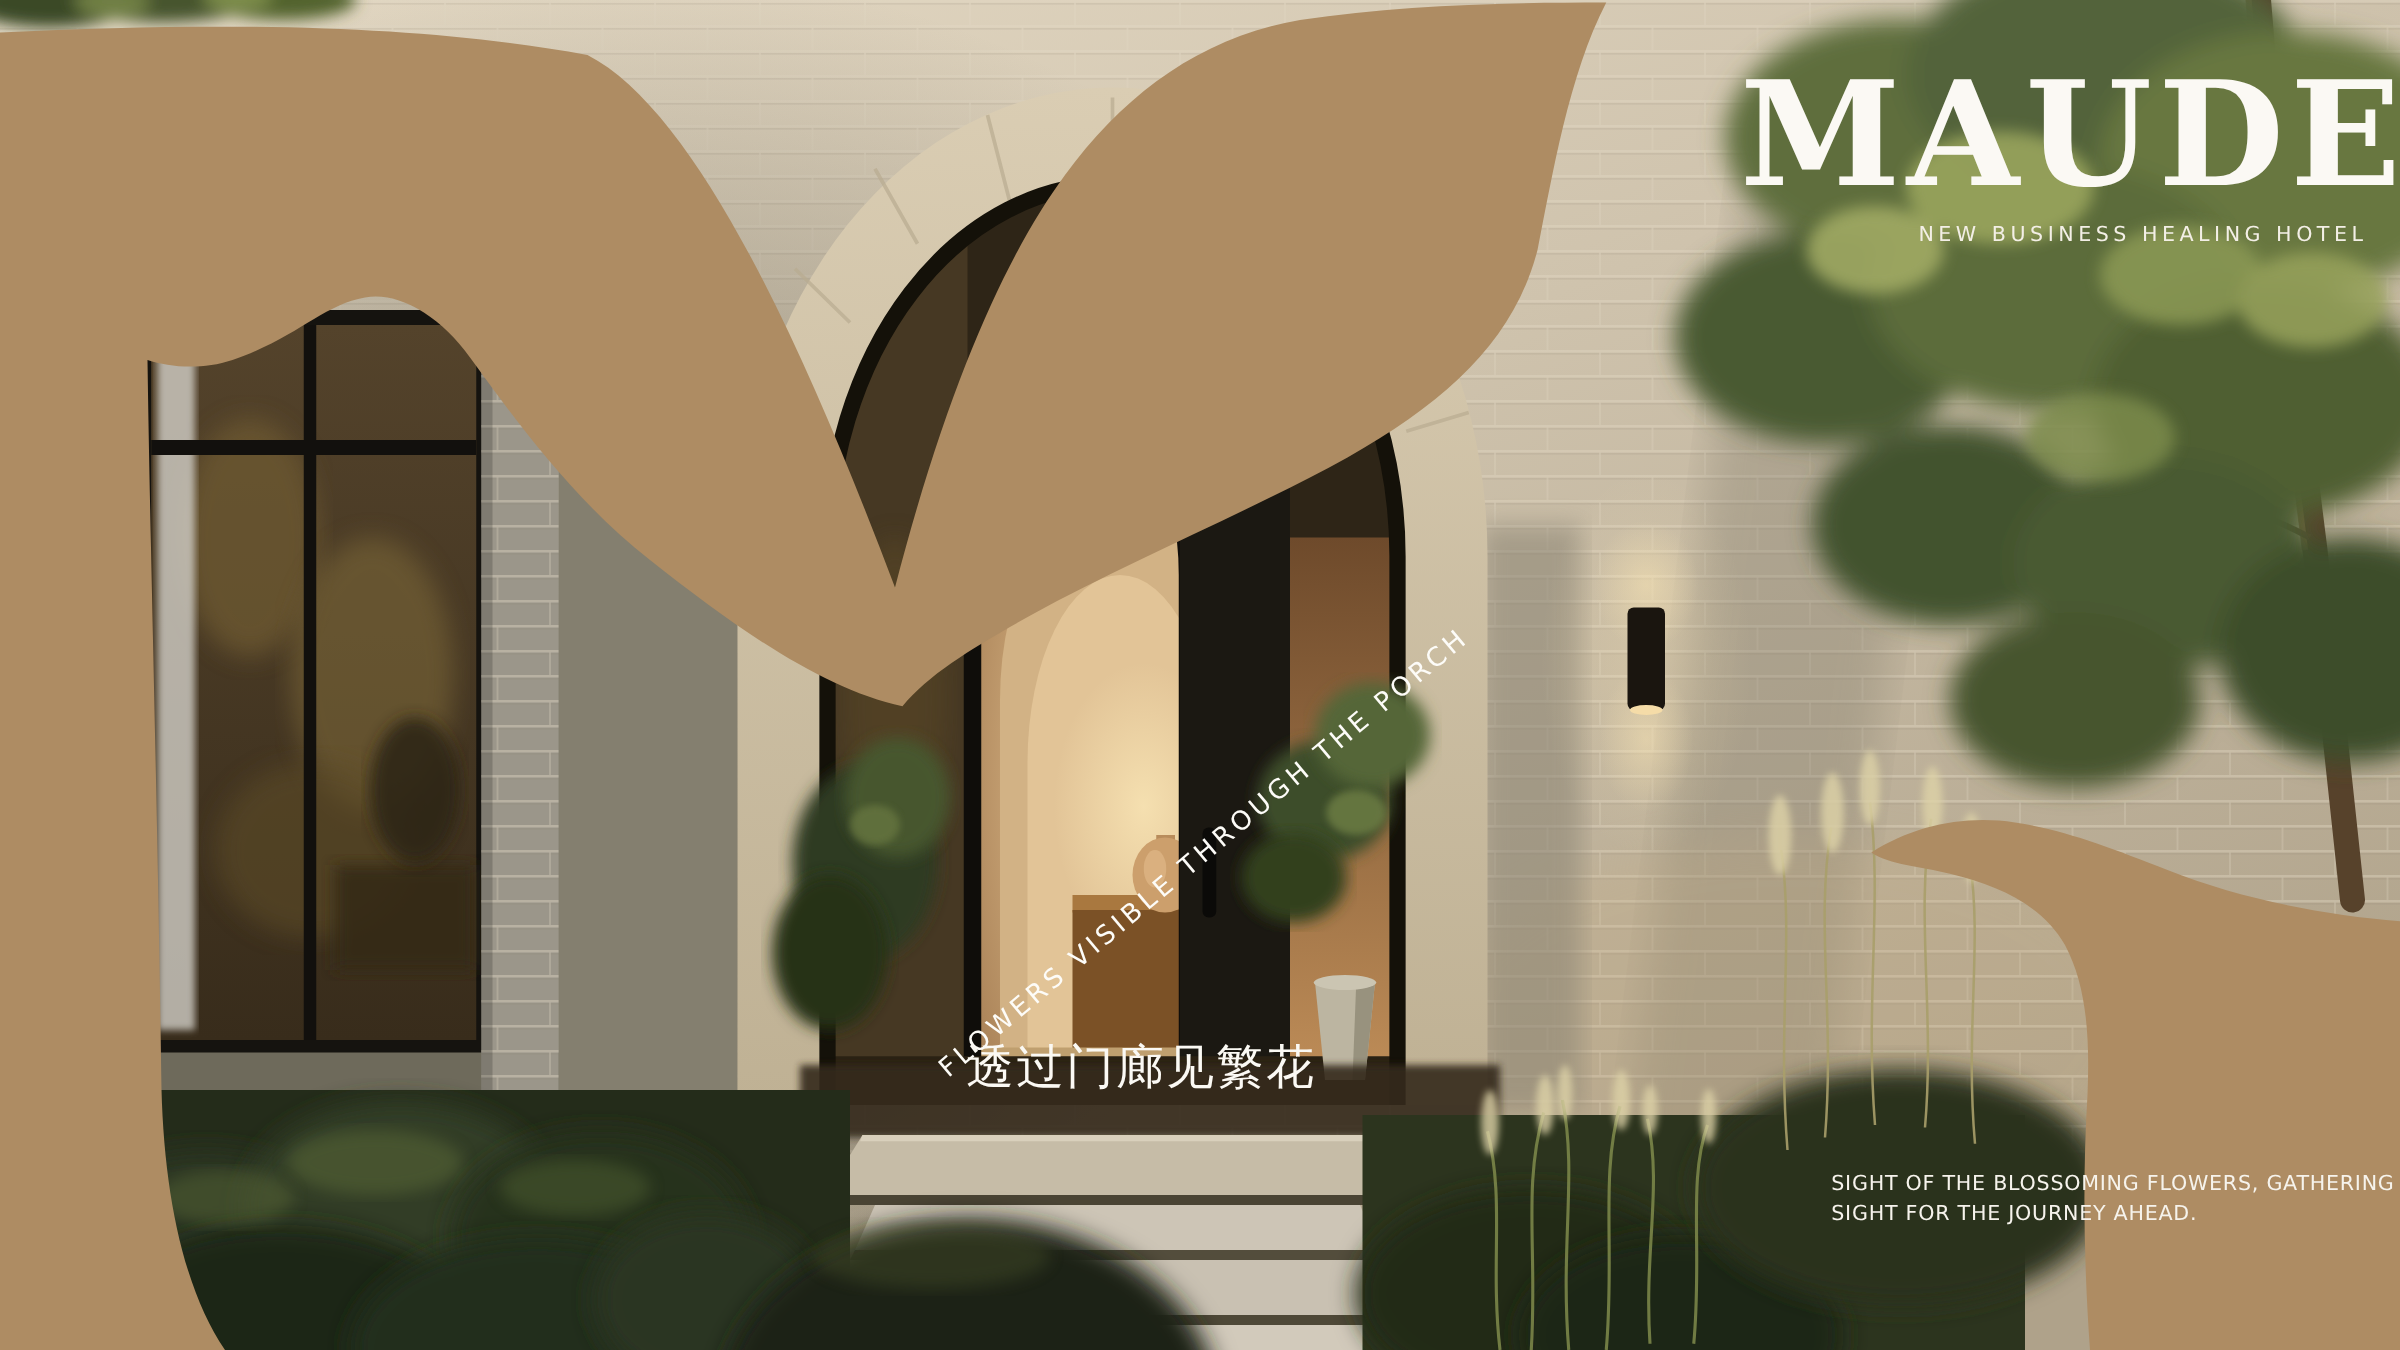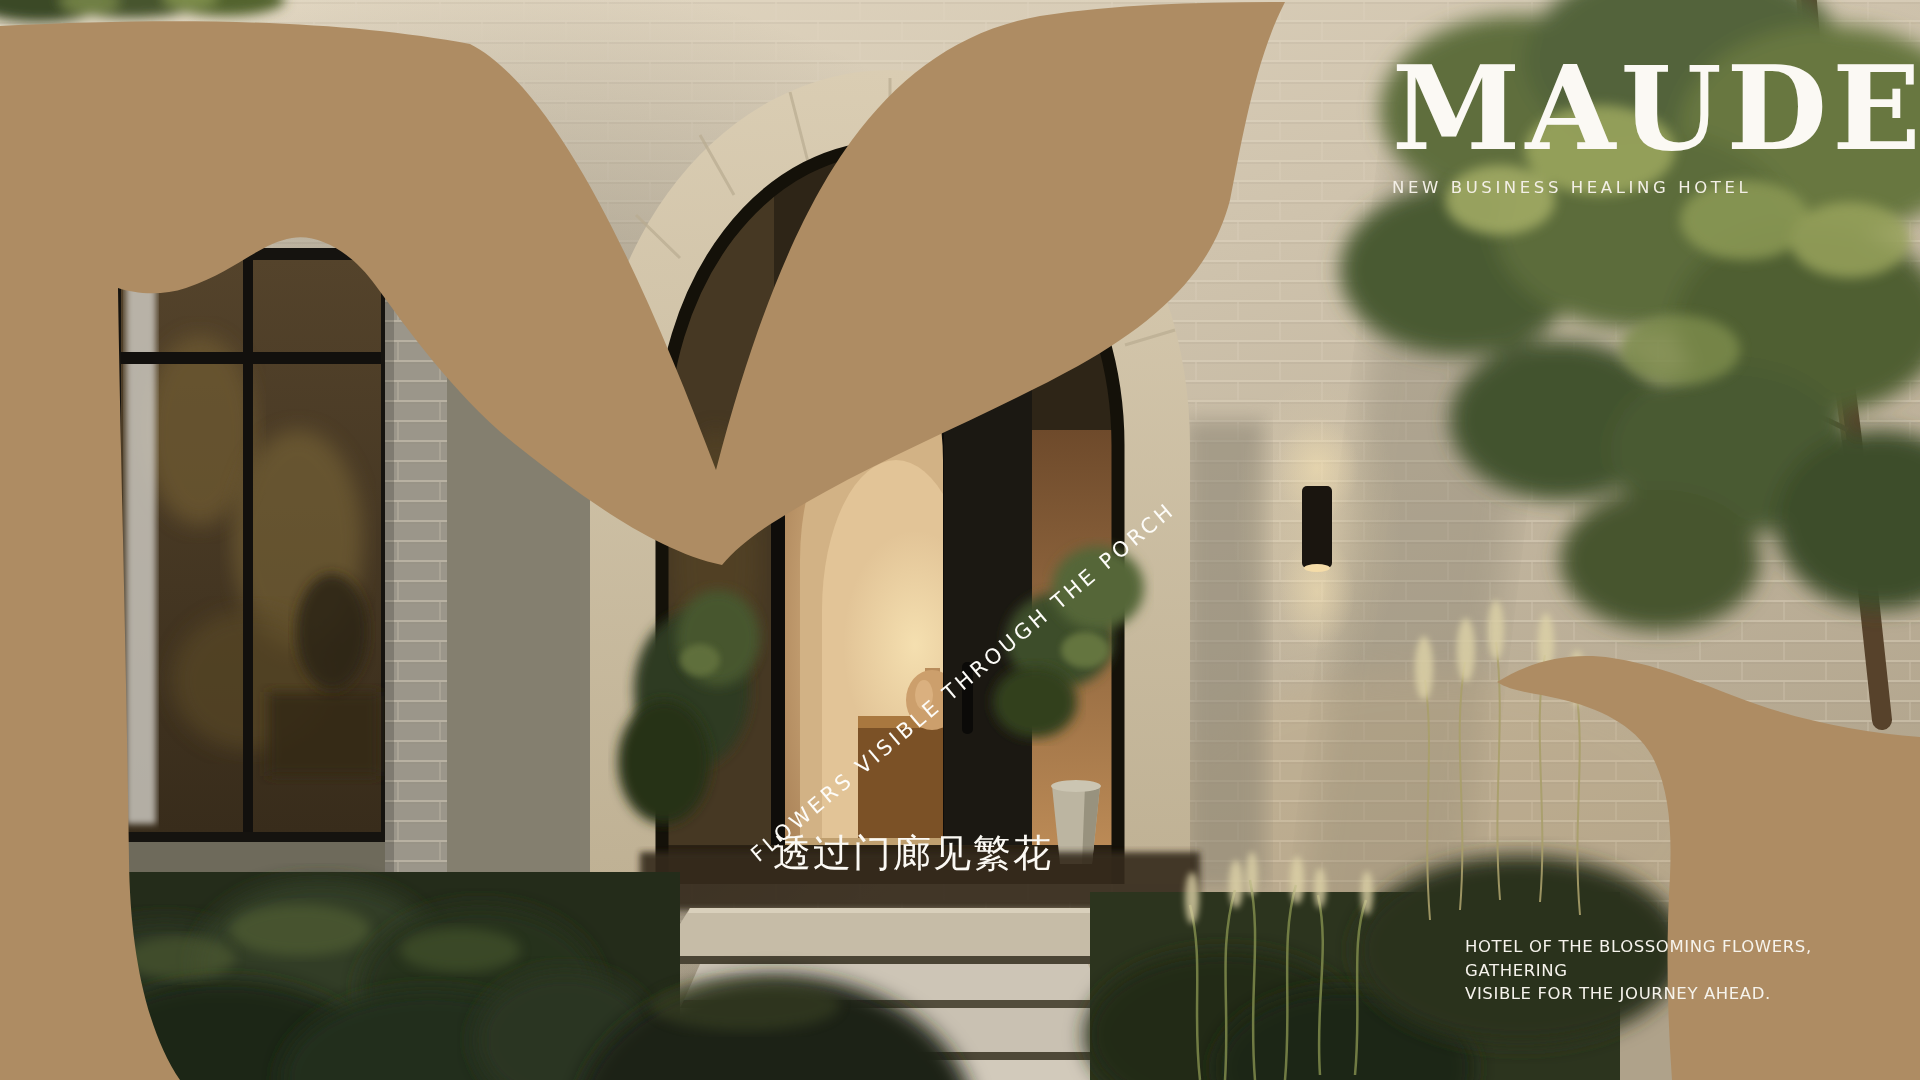--- a/index.html
+++ b/index.html
@@ -3,21 +3,21 @@
 <meta charset="utf-8">
 <style>
   html,body{margin:0;padding:0;background:#000;}
   #poster{position:relative;width:1920px;height:1080px;overflow:hidden;
           font-family:"DejaVu Sans","Liberation Sans",sans-serif;}
   #scene{position:absolute;left:0;top:0;width:1920px;height:1080px;}
   .txt{position:absolute;color:#FBF9F4;}
   #brand-name{left:1392px;top:50px;width:502px;text-align:left;
     font-family:"DejaVu Serif","Liberation Serif",serif;font-weight:bold;
     font-size:116px;line-height:1;letter-spacing:5px;}
-  #brand-tagline{left:1392px;top:178px;width:502px;text-align:left;
+  #brand-tagline{left:1392px;top:178px;width:502px;text-align:right;
     font-size:16.5px;letter-spacing:3.6px;font-weight:400;color:#F3EFE6;}
   #diagonal-caption{left:963px;top:682px;transform:translate(-50%,-50%) rotate(-40deg);
     white-space:nowrap;font-size:21px;letter-spacing:3.5px;color:#FDFCF8;}
   #headline-zh{left:773px;top:828px;font-size:38px;letter-spacing:2px;font-weight:400;}
   #body-zh{left:150px;top:886px;font-size:27px;line-height:38px;letter-spacing:1px;font-weight:500;}
   #body-en{left:1465px;top:935px;font-size:16.5px;line-height:23.5px;letter-spacing:0.6px;color:#F6F3EC;}
   .line{display:block;}
 </style>
 </head>
 <body>
@@ -291,17 +291,17 @@
 
   <div class="txt" id="brand-name">MAUDE</div>
   <div class="txt" id="brand-tagline">NEW BUSINESS HEALING HOTEL</div>
 
   <div class="txt" id="diagonal-caption">FLOWERS VISIBLE THROUGH THE PORCH</div>
 
   <div class="txt" id="headline-zh">透过门廊见繁花</div>
 
 
   <div class="txt" id="body-en">
-    <span class="line">HOTEL OF THE BLOSSOMING FLOWERS, GATHERING</span>
-    <span class="line">VISIBLE FOR THE JOURNEY AHEAD.</span>
+    <span class="line">SIGHT OF THE BLOSSOMING FLOWERS, GATHERING</span>
+    <span class="line">SIGHT FOR THE JOURNEY AHEAD.</span>
   </div>
 
 </div>
 
 </body></html>

